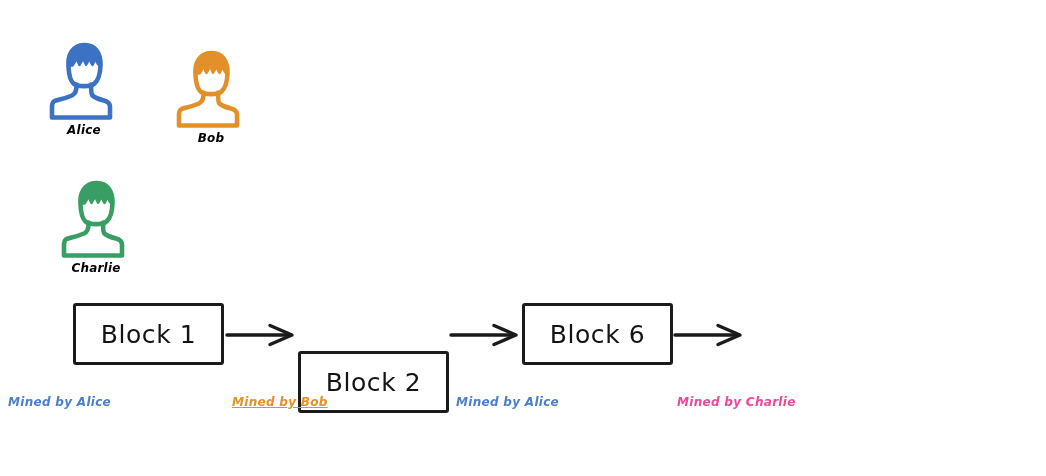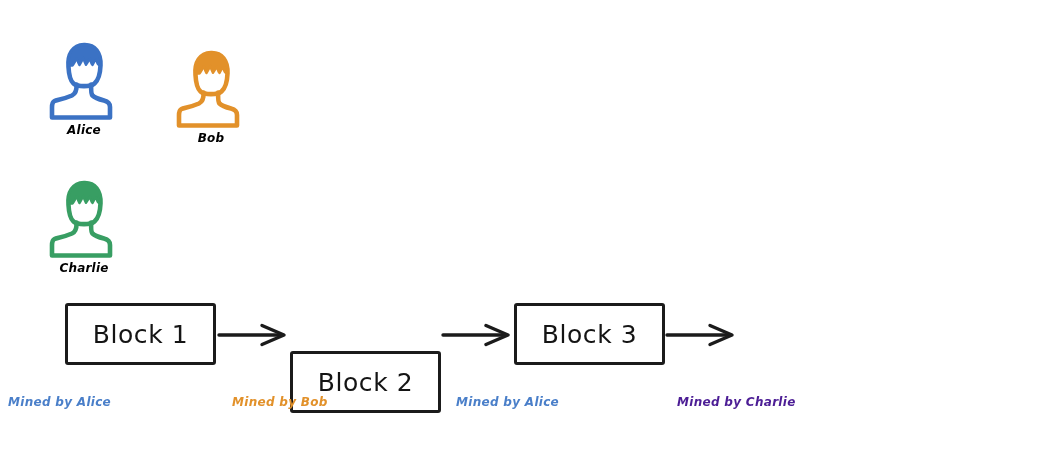--- a/index.html
+++ b/index.html
@@ -41,27 +41,27 @@
     font-family: "DejaVu Sans", sans-serif;
     font-size: 12px;
     font-style: italic;
     font-weight: 600;
     letter-spacing: 0.2px;
     line-height: 14px;
   }
 
   .p-alice   { left: 36px;  top: 34px; }
   .p-bob     { left: 163px; top: 42px; }
-  .p-charlie { left: 36px;  top: 172px; }
+  .p-charlie { left: 48px;  top: 172px; }
   .p-den     { left: 160px; top: 174px; }
 
   
   .chain-row {
     position: absolute;
-    left: 8px;
+    left: 16px;
     top: 303px;
     width: 916px;
     height: 66px;
   }
   .block {
     position: absolute;
     top: 0;
     width: 151px;
     height: 62px;
     box-sizing: border-box;
@@ -103,21 +103,21 @@
     width: 250px;
     text-align: left;
     font-family: "DejaVu Sans", sans-serif;
     font-size: 12px;
     font-weight: 600;
     font-style: italic;
     letter-spacing: 0.3px;
     white-space: nowrap;
   }
   .cap-1 { left: 8px;   }
-  .cap-2 { left: 232px; }
+  .cap-2 { left: 232px; text-decoration: underline; }
   .cap-3 { left: 456px; }
   .cap-4 { left: 677px; }
 </style>
 </head>
 <body>
 
 <div id="canvas">
 
   <div class="participant p-bob">
     <span class="avatar-icon">
@@ -204,31 +204,31 @@
     </div>
 
     <span class="chain-arrow arrow-2">
       <svg viewBox="0 0 74 24" xmlns="http://www.w3.org/2000/svg">
         <path d="M2 12 L64 12" fill="none" stroke="#1b1b1b" stroke-width="3.4" stroke-linecap="round"></path>
         <path d="M45 2.5 L67 12 L45 21.5" fill="none" stroke="#1b1b1b" stroke-width="3.4" stroke-linecap="round" stroke-linejoin="round"></path>
       </svg>
     </span>
 
     <div class="block block-3">
-      <span class="block-label">Block 3</span>
+      <span class="block-label">Block 6</span>
     </div>
 
     <span class="chain-arrow arrow-3">
       <svg viewBox="0 0 74 24" xmlns="http://www.w3.org/2000/svg">
         <path d="M2 12 L64 12" fill="none" stroke="#1b1b1b" stroke-width="3.4" stroke-linecap="round"></path>
         <path d="M45 2.5 L67 12 L45 21.5" fill="none" stroke="#1b1b1b" stroke-width="3.4" stroke-linecap="round" stroke-linejoin="round"></path>
       </svg>
     </span>
 
 
   </div>
 
   <div class="caption cap-1" style="color:#4a7fc9;">Mined by Alice</div>
   <div class="caption cap-2" style="color:#e2912a;">Mined by Bob</div>
   <div class="caption cap-3" style="color:#4a7fc9;">Mined by Alice</div>
-  <div class="caption cap-4" style="color:#4c1d95;">Mined by Charlie</div>
+  <div class="caption cap-4" style="color:#ec4899;">Mined by Charlie</div>
 
 </div>
 
 </body></html>

